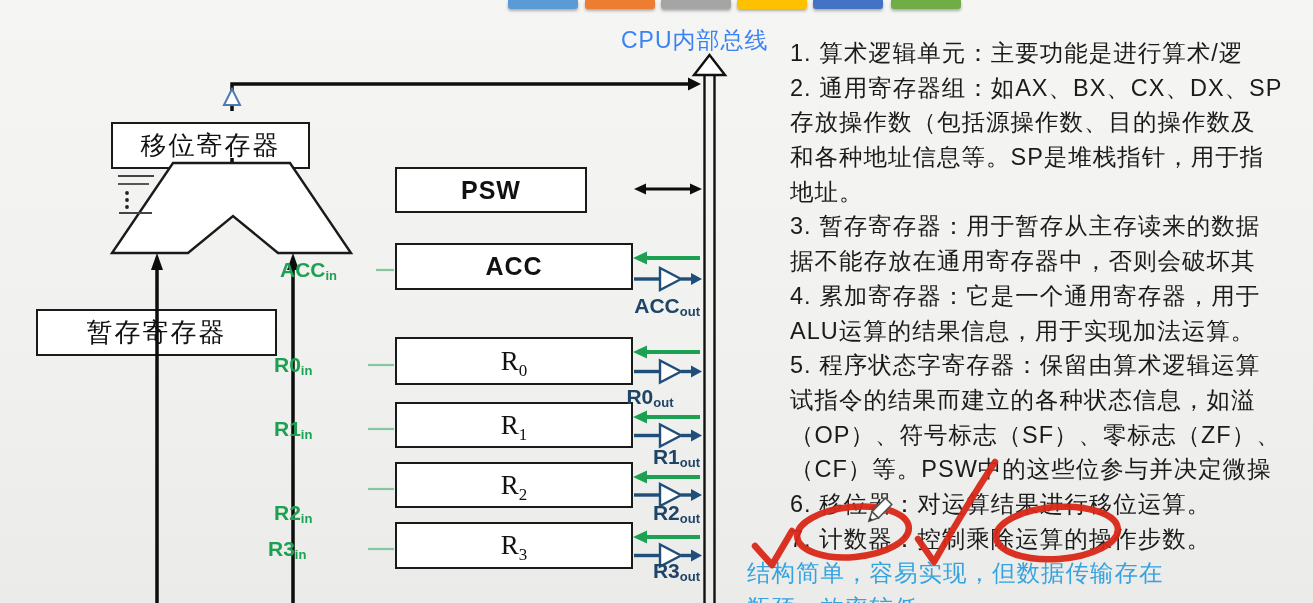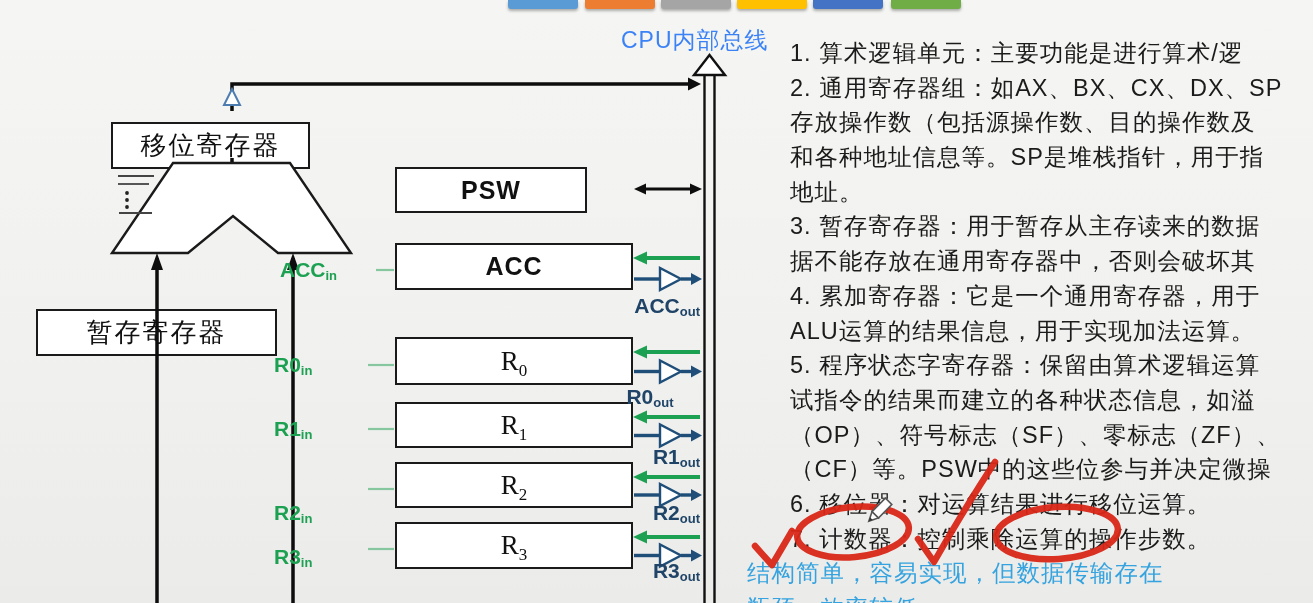--- a/index.html
+++ b/index.html
@@ -162,21 +162,21 @@
 </svg>
 
 <div class="inlabel" style="left:280px;top:259px;">
   <span>ACC</span><span class="sub">in</span></div>
 <div class="inlabel" style="left:274px;top:354px;">
   <span>R0</span><span class="sub">in</span></div>
 <div class="inlabel" style="left:274px;top:418px;">
   <span>R1</span><span class="sub">in</span></div>
 <div class="inlabel" style="left:274px;top:478px;margin-top:24px;">
   <span>R2</span><span class="sub">in</span></div>
-<div class="inlabel" style="left:274px;top:538px;margin-top:8px;">
+<div class="inlabel" style="left:268px;top:538px;">
   <span>R3</span><span class="sub">in</span></div>
 
 <div class="outlabel" style="left:600px;top:295px;">
   <span>ACC</span><span class="sub">out</span></div>
 <div class="outlabel" style="left:600px;top:386px;text-align:center;">
   <span>R0</span><span class="sub">out</span></div>
 <div class="outlabel" style="left:600px;top:446px;">
   <span>R1</span><span class="sub">out</span></div>
 <div class="outlabel" style="left:600px;top:502px;">
   <span>R2</span><span class="sub">out</span></div>

